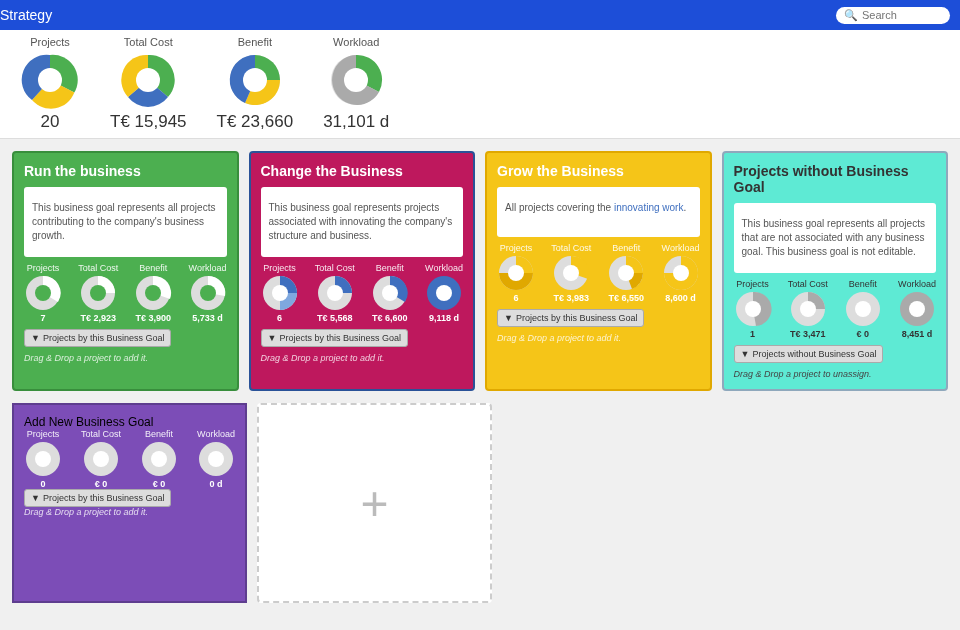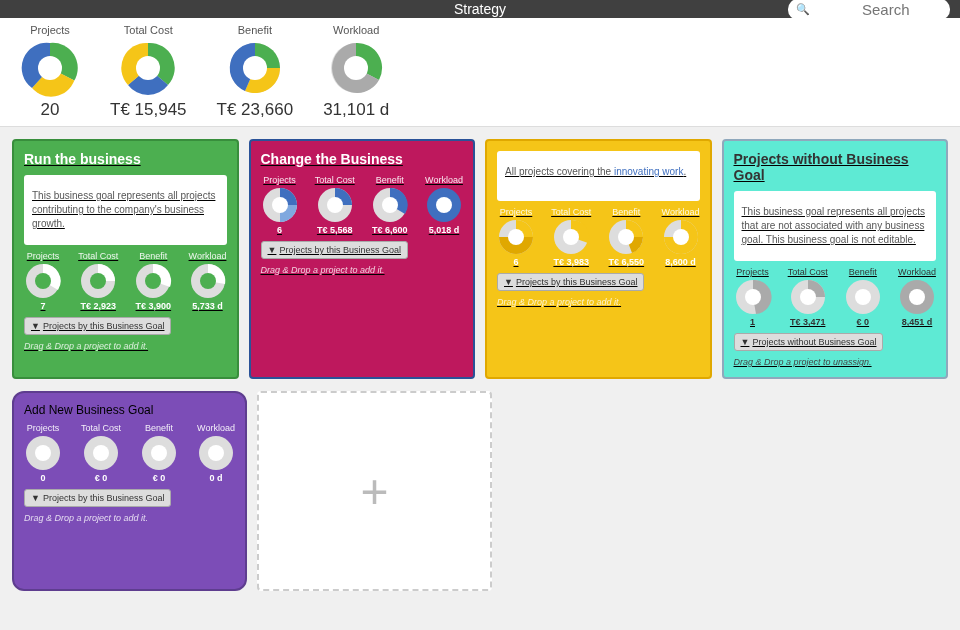--- a/index.html
+++ b/index.html
@@ -1,46 +1,44 @@
 <!DOCTYPE html>
 <html><head>
   <meta charset="utf-8">
   <style>
     * { box-sizing: border-box; margin: 0; padding: 0; }
     body { font-family: Arial, sans-serif; font-size: 12px; background: #f0f0f0; }
 
     
     .topbar {
-      background: #404040;
+      background: #1d4ed8;
       color: #fff;
       display: flex;
       align-items: center;
-      justify-content: center;
-      height: 18px;
+      height: 30px;
       position: relative;
     }
     .topbar-title { font-size: 14px; }
     .topbar-search {
       position: absolute;
       right: 10px;
       display: flex;
       align-items: center;
       background: #fff;
       border-radius: 10px;
       padding: 2px 8px;
       color: #888;
       font-size: 11px;
       gap: 4px;
     }
     .topbar-search input {
       border: none;
       outline: none;
-      font-size: 15px;
+      font-size: 11px;
       width: 80px;
-      margin-left: 48px;
     }
 
     
     .summary-row {
       background: #fff;
       display: flex;
       align-items: center;
       padding: 6px 20px 6px 20px;
       gap: 30px;
       border-bottom: 1px solid #ddd;
@@ -70,21 +68,20 @@
 
     
     .bg-card {
       border-radius: 4px;
       padding: 10px;
       width: 235px;
       min-height: 200px;
       display: flex;
       flex-direction: column;
       gap: 6px;
-      text-decoration: underline;
     }
     .bg-card.green { background: #4caf50; border: 2px solid #388e3c; }
     .bg-card.blue { background: #be185d; border: 2px solid #2a5298; }
     .bg-card.yellow { background: #f5c518; border: 2px solid #e0a800; }
     .bg-card.gray { background: #5eead4; border: 2px solid #8fa8bc; }
 
     .bg-card .card-title {
       font-size: 14px;
       font-weight: bold;
       color: #fff;
@@ -135,27 +132,26 @@
     }
     .card-drag-hint {
       font-size: 9px;
       color: rgba(255,255,255,0.8);
       font-style: italic;
     }
     .bg-card.gray .card-drag-hint { color: #444; }
 
     
     .add-card {
-      border-radius: 12px;
+      border-radius: 0;
       padding: 10px;
       width: 235px;
       min-height: 200px;
       display: flex;
       flex-direction: column;
-      gap: 6px;
       background: #7c4db7;
       border: 2px solid #5e3d8f;
     }
 
     
     .plus-area {
       width: 235px;
       display: flex;
       align-items: center;
       justify-content: center;
@@ -278,20 +274,21 @@
       </div>
       <button class="card-filter-btn">
         <span>▼</span>
         <span>Projects by this Business Goal</span>
       </button>
       <span class="card-drag-hint">Drag &amp; Drop a project to add it.</span>
     </div>
 
     <div class="bg-card blue">
       <div class="card-title">Change the Business</div>
+      <div class="card-desc-box">This business goal represents projects associated with innovating the company's structure and business.</div>
       <div class="card-stats-row">
         <div class="stat-col">
           <span class="stat-label">Projects</span>
           <svg class="pie-chart" viewBox="0 0 38 38">
             <circle cx="19" cy="19" r="17" fill="#ddd"></circle>
             <path d="M19,19 L19,2 A17,17 0 0,1 36,19 Z" fill="#3f6fbf"></path>
             <path d="M19,19 L36,19 A17,17 0 0,1 19,36 Z" fill="#7fa8df"></path>
             <circle cx="19" cy="19" r="8" fill="#fff"></circle>
           </svg>
           <span class="stat-value">6</span>
@@ -313,31 +310,32 @@
             <circle cx="19" cy="19" r="8" fill="#fff"></circle>
           </svg>
           <span class="stat-value">T€ 6,600</span>
         </div>
         <div class="stat-col">
           <span class="stat-label">Workload</span>
           <svg class="pie-chart" viewBox="0 0 38 38">
             <circle cx="19" cy="19" r="17" fill="#3f6fbf"></circle>
             <circle cx="19" cy="19" r="8" fill="#fff"></circle>
           </svg>
-          <span class="stat-value">5,018 d</span>
+          <span class="stat-value">9,118 d</span>
         </div>
       </div>
       <button class="card-filter-btn">
         <span>▼</span>
         <span>Projects by this Business Goal</span>
       </button>
       <span class="card-drag-hint">Drag &amp; Drop a project to add it.</span>
     </div>
 
     <div class="bg-card yellow">
+      <div class="card-title">Grow the Business</div>
       <div class="card-desc-box">
         All projects covering the <a href="#">innovating work</a>.
       </div>
       <div class="card-stats-row">
         <div class="stat-col">
           <span class="stat-label">Projects</span>
           <svg class="pie-chart" viewBox="0 0 38 38">
             <circle cx="19" cy="19" r="17" fill="#ddd"></circle>
             <path d="M19,19 L19,2 A17,17 0 0,1 36,19 Z" fill="#f5c518"></path>
             <path d="M19,19 L36,19 A17,17 0 0,1 2,19 Z" fill="#e0a800"></path>

